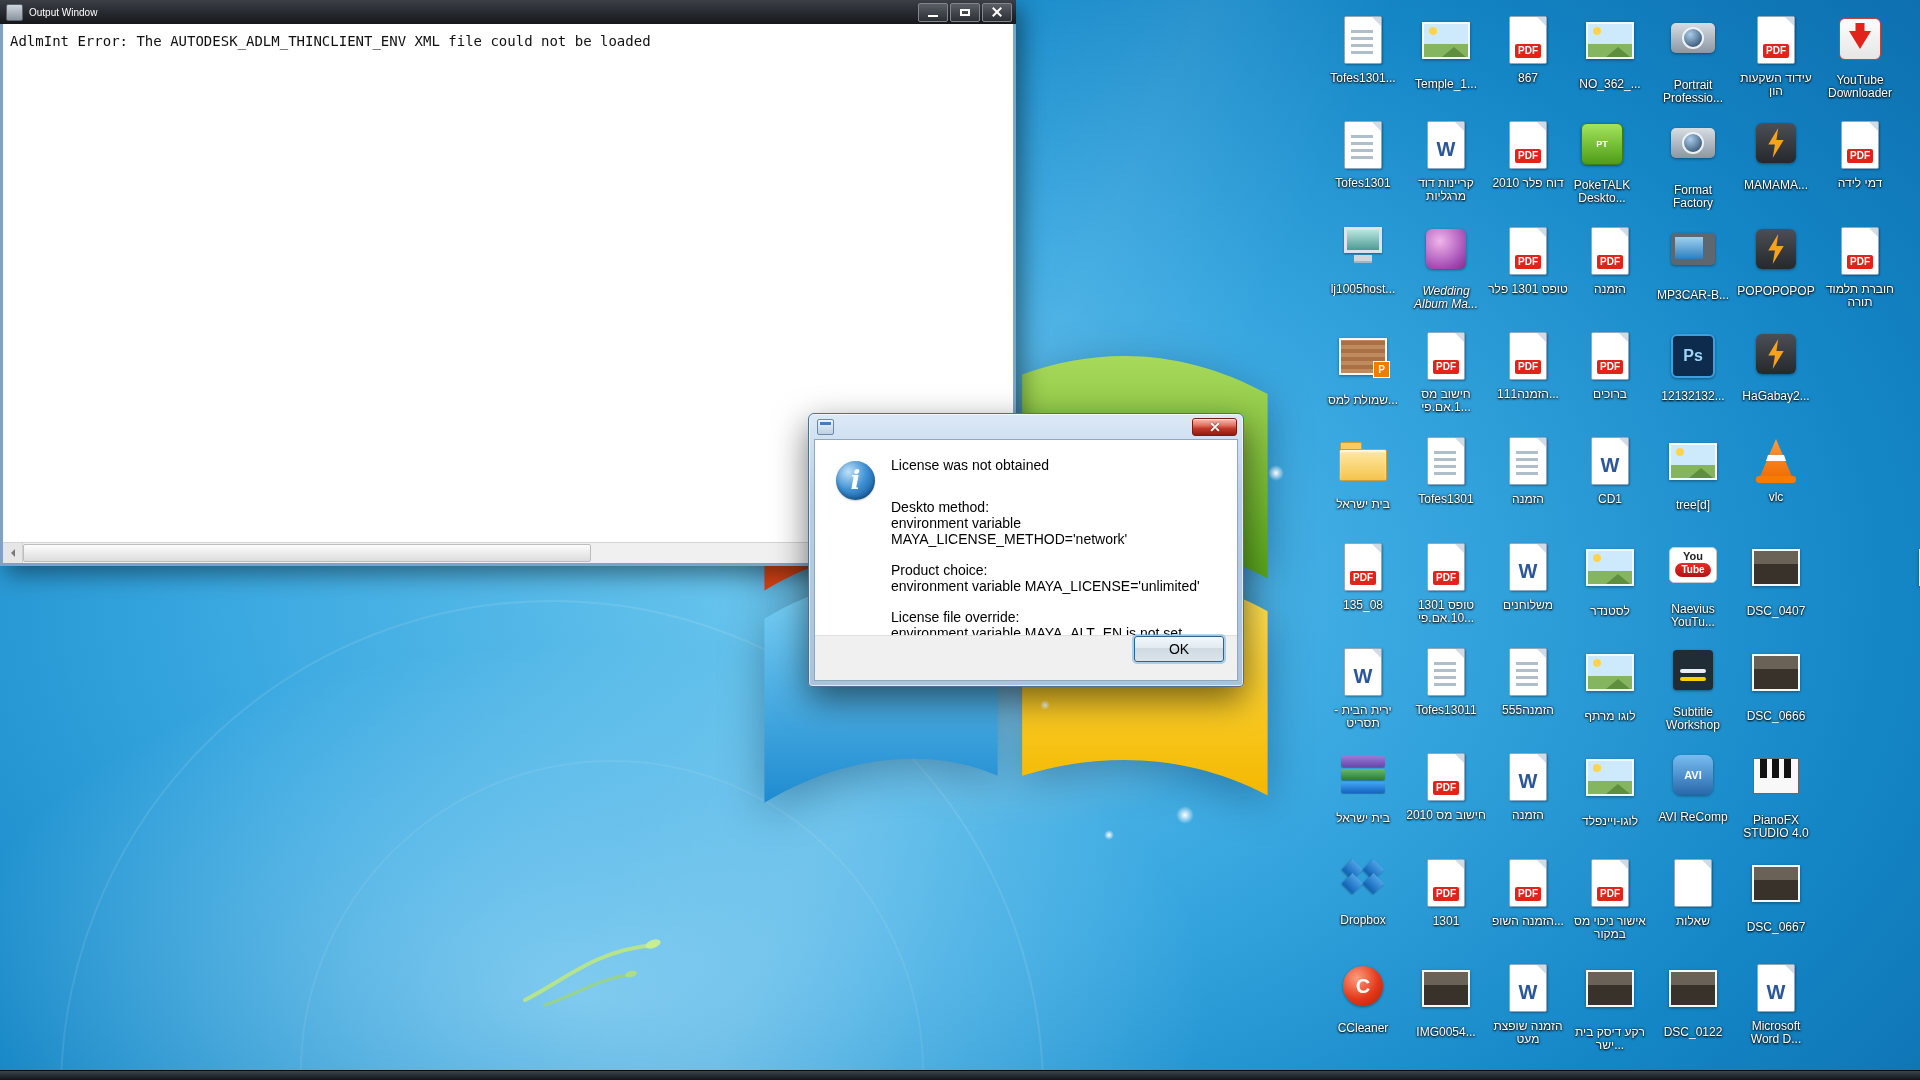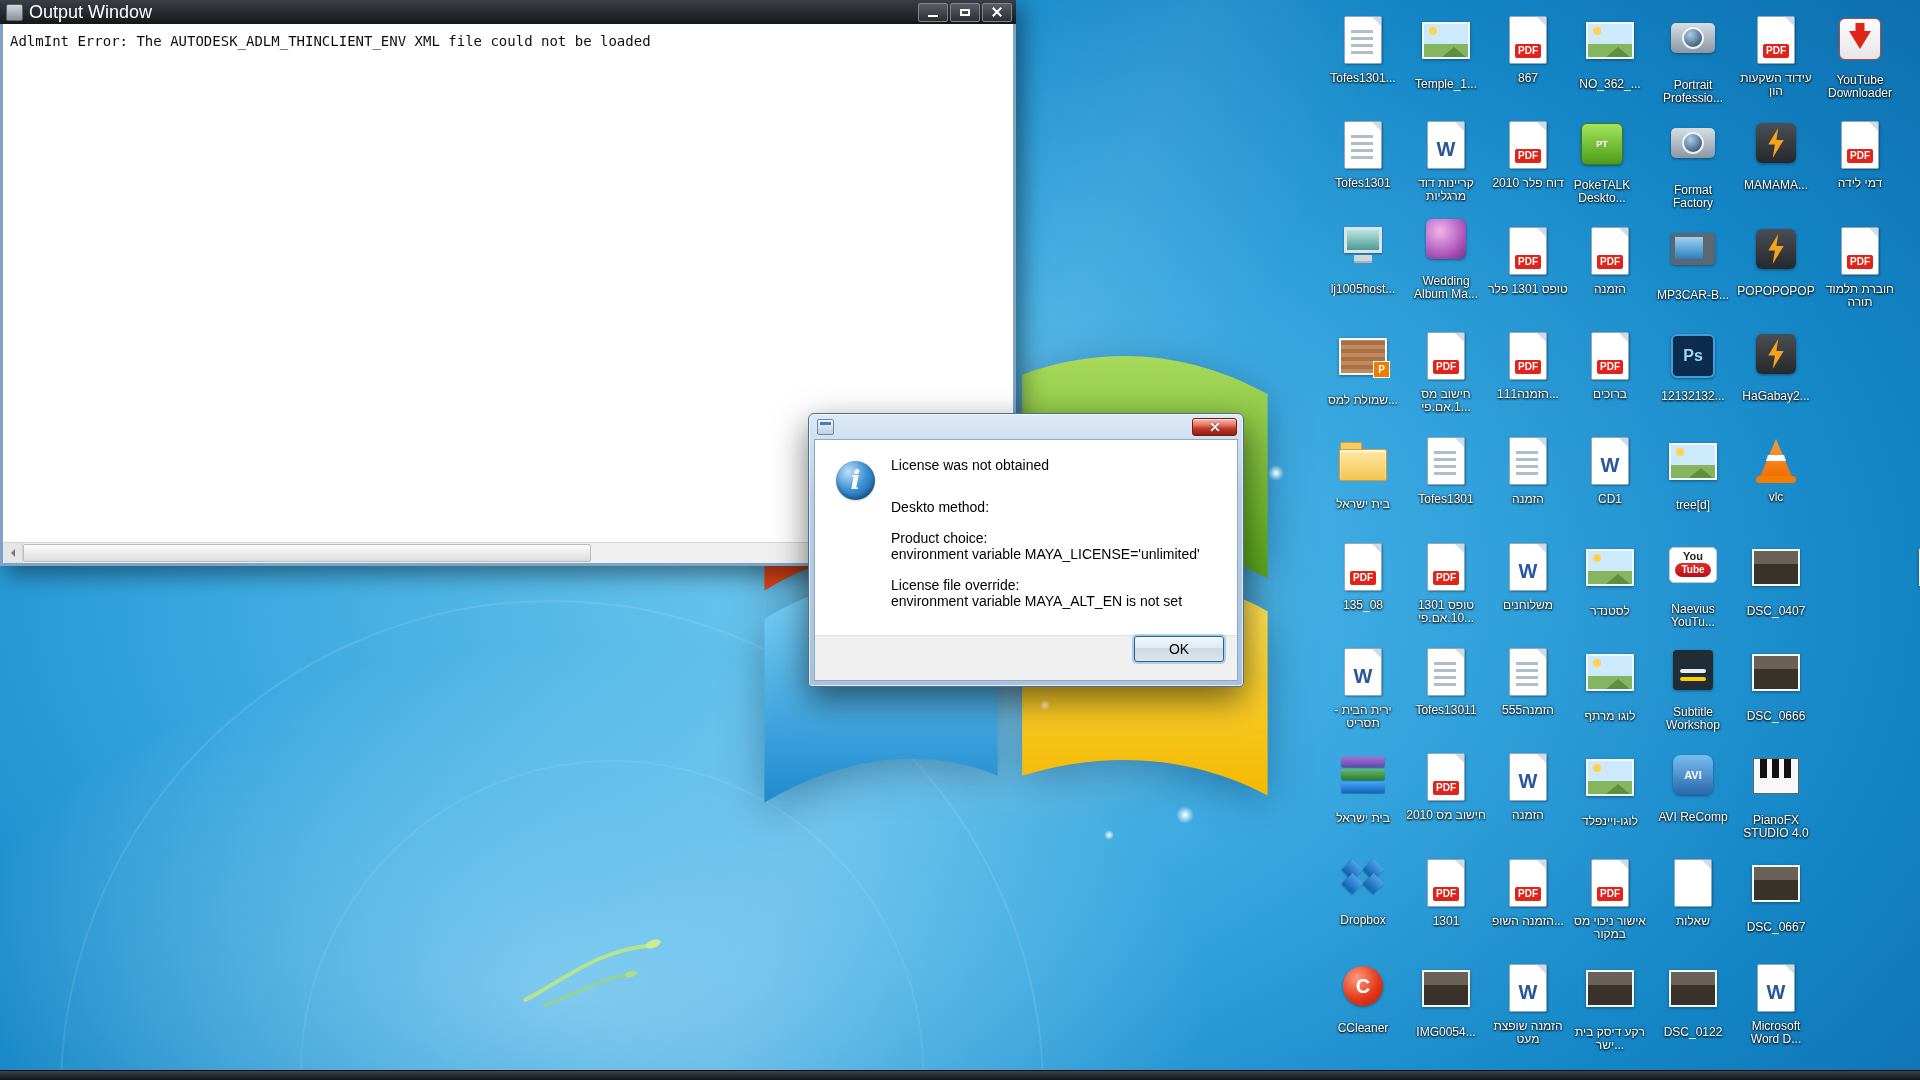--- a/index.html
+++ b/index.html
@@ -112,21 +112,21 @@
   .k1{left:6px}.k2{left:18px}.k3{left:30px}
 
   
   .output-window{
     position:absolute;left:0;top:0;width:1016px;height:566px;z-index:10;
     background:#fff;border-left:3px solid #7fa3c6;border-right:3px solid #7fa3c6;border-bottom:3px solid #7fa3c6;
     box-sizing:border-box;box-shadow:6px 8px 22px rgba(0,0,0,.45);
   }
   .ow-titlebar{height:24px;margin:0 -3px;background:linear-gradient(#3b3f46,#15171b);display:flex;align-items:center;padding:0 4px 0 6px;}
   .ow-appicon{width:15px;height:15px;background:linear-gradient(#cfd6de,#8a939e);border:1px solid #5b636d;border-radius:2px;flex:none;}
-  .ow-title{color:#fff;font-size:18px;margin-left:6px;flex:1;white-space:nowrap;}
+  .ow-title{color:#fff;font-size:10px;margin-left:6px;flex:1;white-space:nowrap;}
   .win-btn{width:30px;height:19px;margin-left:2px;background:linear-gradient(#5a5f66,#2c2f34);border:1px solid #83878d;border-radius:2px;position:relative;flex:none;padding:0;}
   .win-btn.min::after{content:"";position:absolute;left:9px;right:9px;bottom:4px;height:2px;background:#fff;}
   .win-btn.max::after{content:"";position:absolute;left:9px;top:5px;width:10px;height:7px;border:2px solid #fff;box-sizing:border-box;}
   .win-btn.close::before,.win-btn.close::after{content:"";position:absolute;left:50%;top:50%;width:12px;height:2px;background:#fff;}
   .win-btn.close::before{transform:translate(-50%,-50%) rotate(45deg);}
   .win-btn.close::after{transform:translate(-50%,-50%) rotate(-45deg);}
   .ow-body{
     position:absolute;top:24px;left:0;right:0;bottom:20px;background:#fff;
     font-family:"DejaVu Sans Mono",monospace;font-size:14px;line-height:18px;color:#101010;
     padding:8px 7px;overflow:hidden;border-radius:7px;
@@ -326,21 +326,21 @@
     </div>
     <div class="icon-cell" style="left: 1406px; top: 117px;">
       <div class="ic">
         <span class="pg">
           <span class="fold"></span>
           <span class="badge wordb">W</span>
         </span>
       </div>
       <div class="icon-label">קריינות דוד מרגליות</div>
     </div>
-    <div class="icon-cell" style="left: 1406px; top: 213px;">
+    <div class="icon-cell" style="left: 1406px; top: 223px; font-style: italic;">
       <div class="ic">
         <span class="sq purpleapp"></span>
       </div>
       <div class="icon-label">Wedding Album Ma...</div>
     </div>
     <div class="icon-cell" style="left: 1406px; top: 328px;">
       <div class="ic">
         <span class="pg">
           <span class="fold"></span>
           <span class="badge pdfb">PDF</span>
@@ -825,20 +825,21 @@
   </div>
   <div class="dlg-content">
     <div class="dlg-body">
       <span class="info-icon">
         <span class="ii">i</span>
       </span>
       <div class="dlg-text">
         <div class="dlg-msg-title">License was not obtained</div>
         <div class="dlg-section">
           <div>Deskto method:</div>
+          <div>environment variable MAYA_LICENSE_METHOD='network'</div>
         </div>
         <div class="dlg-section">
           <div>Product choice:</div>
           <div>environment variable MAYA_LICENSE='unlimited'</div>
         </div>
         <div class="dlg-section">
           <div>License file override:</div>
           <div>environment variable MAYA_ALT_EN is not set</div>
         </div>
       </div>

